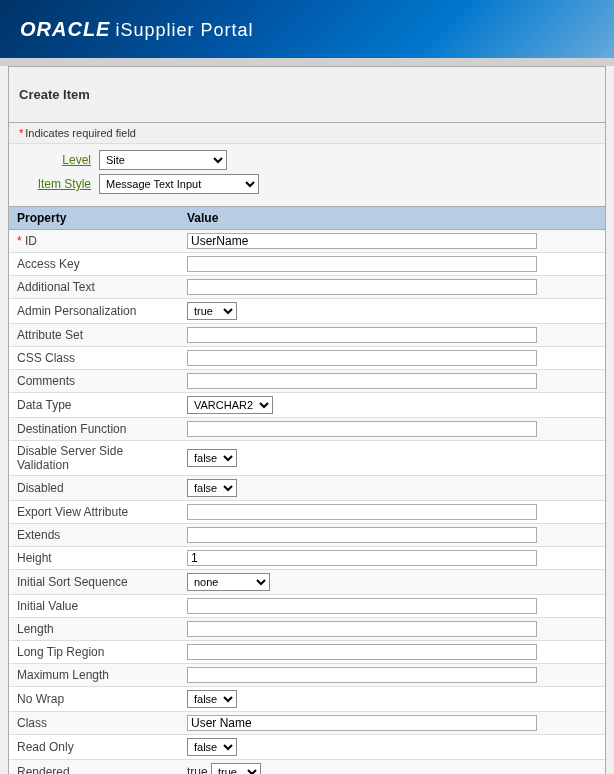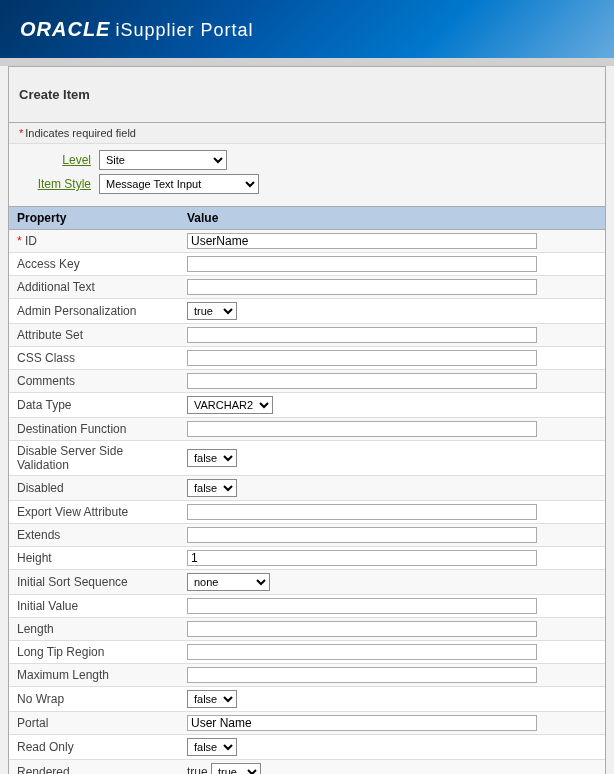--- a/index.html
+++ b/index.html
@@ -261,21 +261,21 @@
           </tr>
           <tr>
             <td>Maximum Length</td>
             <td><input type="text" class="prop-value-input" style=""></td>
           </tr>
           <tr>
             <td>No Wrap</td>
             <td><select class="prop-value-select"><option>false</option><option>true</option></select></td>
           </tr>
           <tr>
-            <td>Portal</td>
+            <td>Class</td>
             <td><input type="text" class="prop-value-input" value="User Name" style=""></td>
           </tr>
           <tr>
             <td>Read Only</td>
             <td><select class="prop-value-select"><option>false</option><option>true</option></select></td>
           </tr>
           <tr>
             <td>Rendered</td>
             <td><span>true </span><select class="prop-value-select"><option>true</option><option>false</option></select></td>
           </tr>

